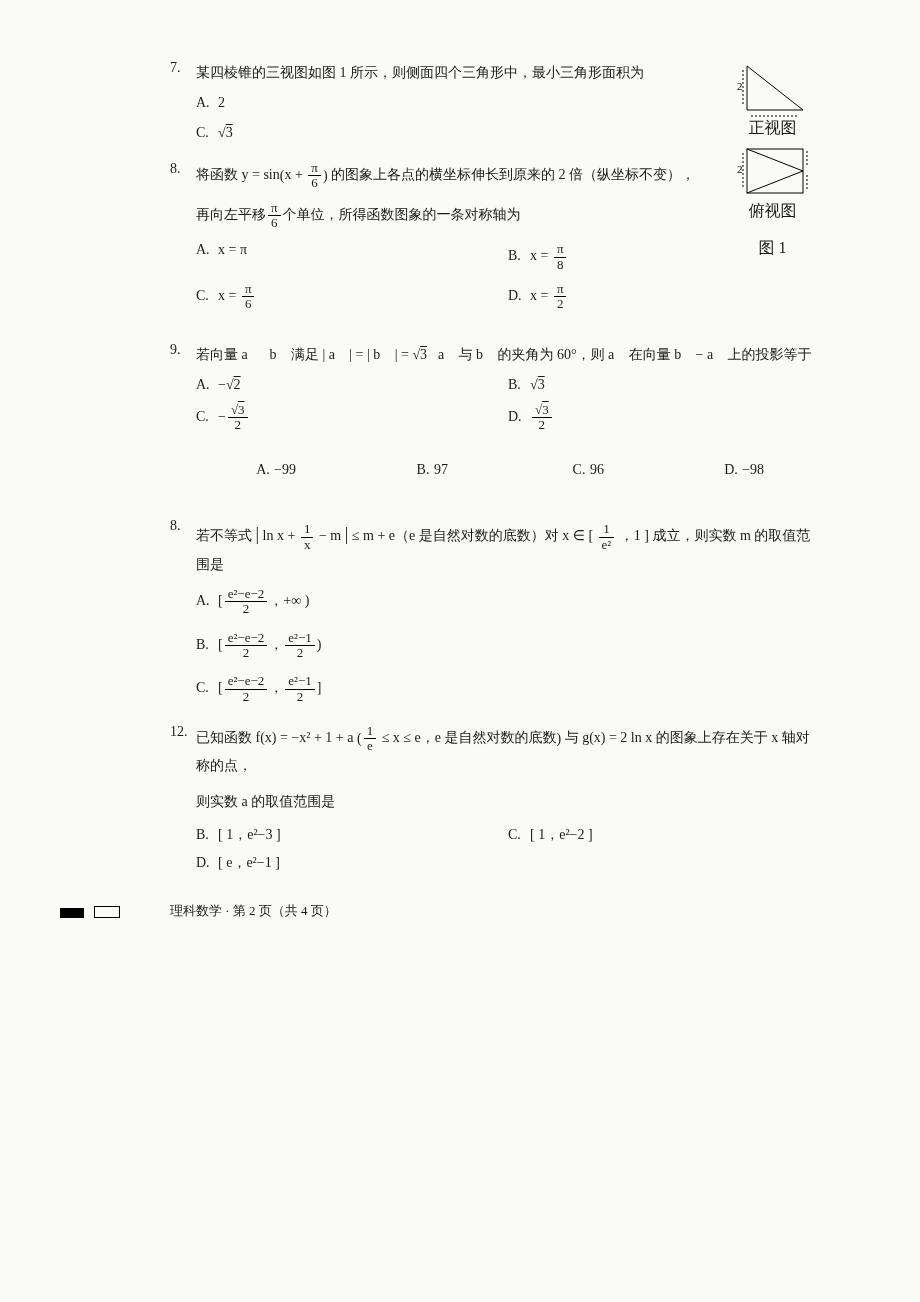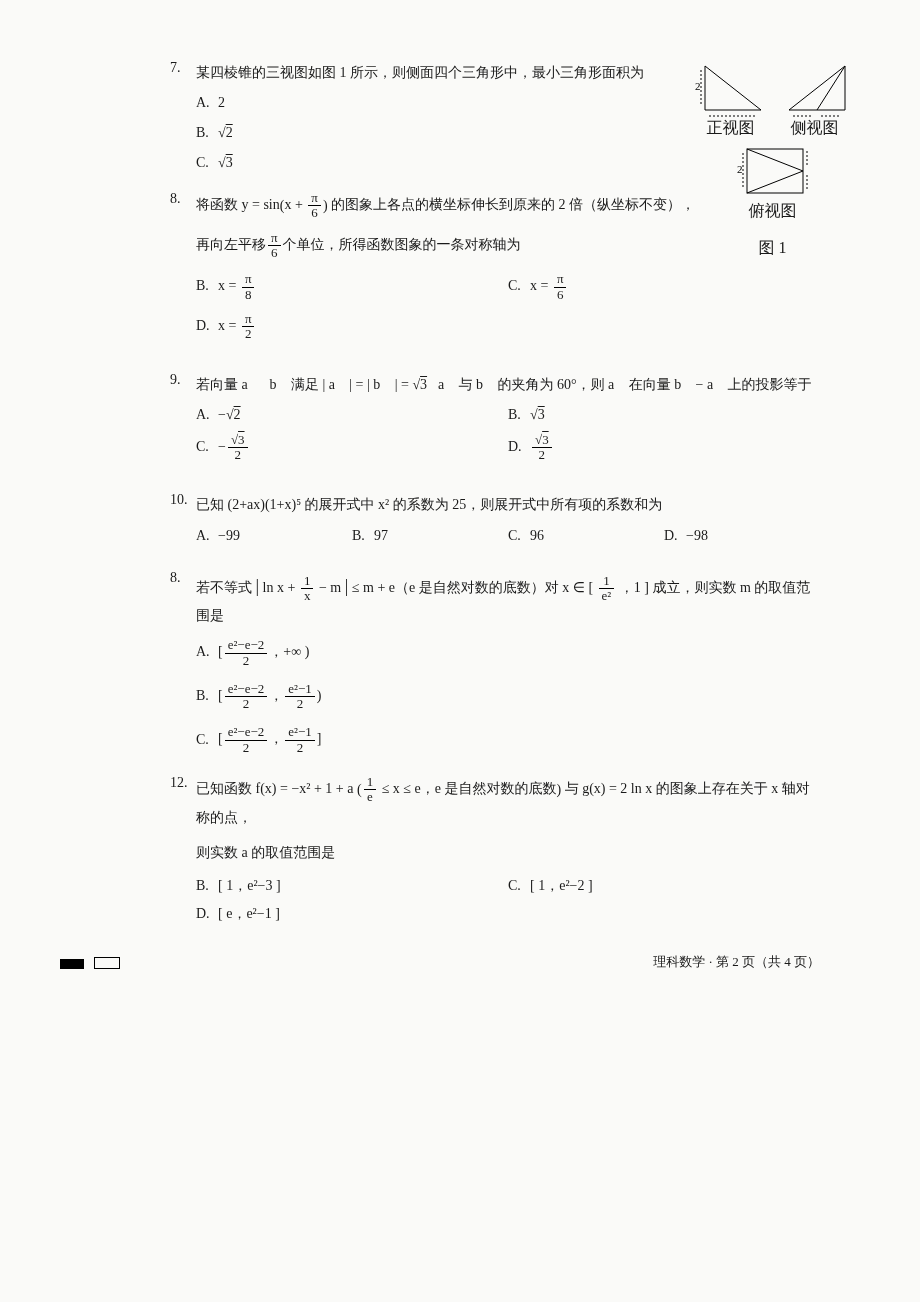--- a/index.html
+++ b/index.html
@@ -31,21 +31,22 @@
       flex: 1;
       line-height: 1.8;
     }
     .options-4col {
       display: flex;
       flex-wrap: wrap;
       padding-left: 26px;
     }
     .options-4col .opt {
       width: 25%;
-      margin-bottom: 6px;
+      margin-bottom: 20px;
+      text-align: center;
     }
     .options-2col {
       display: flex;
       flex-wrap: wrap;
       padding-left: 26px;
     }
     .options-2col .opt {
       width: 50%;
       margin-bottom: 10px;
     }
@@ -92,21 +93,21 @@
     .fig-row {
       display: flex;
       justify-content: center;
       gap: 12px;
       margin-bottom: 4px;
     }
     .fig-label {
       font-size: 16px;
     }
     .footer {
-      text-align: right;
+      text-align: left;
       font-size: 13px;
       margin-top: 16px;
     }
     .footer-marks {
       position: absolute;
       left: -110px;
       bottom: -2px;
     }
     .footer-marks span {
       display: inline-block;
@@ -134,33 +135,20 @@
           <svg width="72" height="58" viewBox="0 0 72 58">
             <line x1="10" y1="50" x2="66" y2="50" stroke="#000"></line>
             <line x1="10" y1="50" x2="10" y2="6" stroke="#000"></line>
             <line x1="10" y1="6" x2="66" y2="50" stroke="#000"></line>
             <line x1="6" y1="10" x2="6" y2="46" stroke="#000" stroke-dasharray="2 2"></line>
             <text x="0" y="30" font-size="11">2</text>
             <line x1="14" y1="56" x2="62" y2="56" stroke="#000" stroke-dasharray="2 2"></line>
             <text x="34" y="53" font-size="11" dy="12">2</text>
           </svg>
           <div class="fig-label">正视图</div>
-        </div>
-        <div>
-          <svg width="72" height="58" viewBox="0 0 72 58">
-            <line x1="10" y1="50" x2="66" y2="50" stroke="#000"></line>
-            <line x1="66" y1="50" x2="66" y2="6" stroke="#000"></line>
-            <line x1="66" y1="6" x2="10" y2="50" stroke="#000"></line>
-            <line x1="38" y1="50" x2="66" y2="6" stroke="#000"></line>
-            <line x1="14" y1="56" x2="34" y2="56" stroke="#000" stroke-dasharray="2 2"></line>
-            <line x1="42" y1="56" x2="62" y2="56" stroke="#000" stroke-dasharray="2 2"></line>
-            <text x="22" y="53" font-size="11" dy="12">1</text>
-            <text x="50" y="53" font-size="11" dy="12">1</text>
-          </svg>
-          <div class="fig-label">侧视图</div>
         </div>
       </div>
       <div class="fig-row">
         <div>
           <svg width="72" height="58" viewBox="0 0 72 58">
             <rect x="10" y="6" width="56" height="44" fill="none" stroke="#000"></rect>
             <line x1="10" y1="6" x2="66" y2="28" stroke="#000"></line>
             <line x1="10" y1="50" x2="66" y2="28" stroke="#000"></line>
             <line x1="6" y1="10" x2="6" y2="46" stroke="#000" stroke-dasharray="2 2"></line>
             <text x="0" y="30" font-size="11">2</text>
@@ -174,37 +162,37 @@
       </div>
       <div class="fig-label" style="margin-top:16px;">图 1</div>
     </div>
 
     <div class="q-stem">
       <span class="q-num">7.</span>
       <span class="q-text">某四棱锥的三视图如图 1 所示，则侧面四个三角形中，最小三角形面积为</span>
     </div>
     <div class="options-1col">
       <span class="opt"><span class="opt-label">A.</span><span>2</span></span>
-      <span class="opt"><span class="opt-label">B.</span><span>√</span><span class="sqrt">2</span></span>
       <span class="opt"><span class="opt-label">C.</span><span>√</span><span class="sqrt">3</span></span>
     </div>
   </div>
 
   <div class="question">
     <div class="q-stem">
       <span class="q-num">8.</span>
       <span class="q-text">
         <span>将函数 y = sin</span><span class="big-bracket">(</span><span>x + </span><span class="frac"><span class="num">π</span><span class="den">6</span></span><span class="big-bracket">)</span>
         <span>的图象上各点的横坐标伸长到原来的 2 倍（纵坐标不变），</span>
       </span>
     </div>
     <div class="indent">
       <span>再向左平移</span><span class="frac"><span class="num">π</span><span class="den">6</span></span><span>个单位，所得函数图象的一条对称轴为</span>
     </div>
     <div class="options-2col">
+      <span class="opt"><span class="opt-label">A.</span><span>x = π</span></span>
       <span class="opt"><span class="opt-label">B.</span><span>x = </span><span class="frac"><span class="num">π</span><span class="den">8</span></span></span>
       <span class="opt"><span class="opt-label">C.</span><span>x = </span><span class="frac"><span class="num">π</span><span class="den">6</span></span></span>
       <span class="opt"><span class="opt-label">D.</span><span>x = </span><span class="frac"><span class="num">π</span><span class="den">2</span></span></span>
     </div>
   </div>
 
   <div class="question">
     <div class="q-stem">
       <span class="q-num">9.</span>
       <span class="q-text">
@@ -213,24 +201,20 @@
     </div>
     <div class="options-2col">
       <span class="opt"><span class="opt-label">A.</span><span>−√</span><span class="sqrt">2</span></span>
       <span class="opt"><span class="opt-label">B.</span><span>√</span><span class="sqrt">3</span></span>
       <span class="opt"><span class="opt-label">C.</span><span>−</span><span class="frac"><span class="num"><span>√</span><span class="sqrt">3</span></span><span class="den">2</span></span></span>
       <span class="opt"><span class="opt-label">D.</span><span class="frac"><span class="num"><span>√</span><span class="sqrt">3</span></span><span class="den">2</span></span></span>
     </div>
   </div>
 
   <div class="question">
-    <div class="q-stem">
-      <span class="q-num">10.</span>
-      <span class="q-text">已知 (2+ax)(1+x)⁵ 的展开式中 x² 的系数为 25，则展开式中所有项的系数和为</span>
-    </div>
     <div class="options-4col">
       <span class="opt"><span class="opt-label">A.</span><span>−99</span></span>
       <span class="opt"><span class="opt-label">B.</span><span>97</span></span>
       <span class="opt"><span class="opt-label">C.</span><span>96</span></span>
       <span class="opt"><span class="opt-label">D.</span><span>−98</span></span>
     </div>
   </div>
 
   <div class="question">
     <div class="q-stem">

